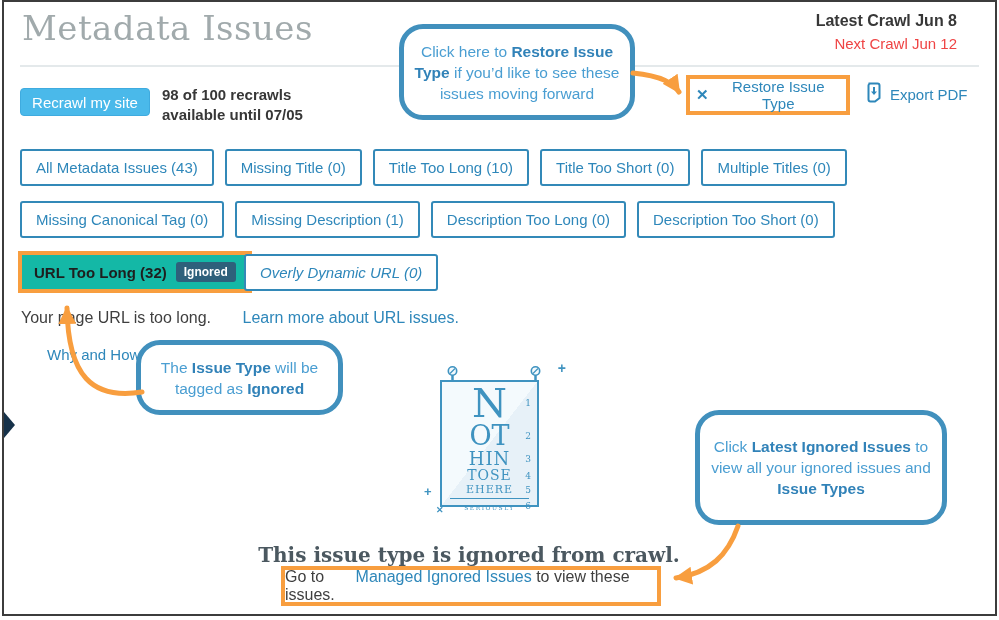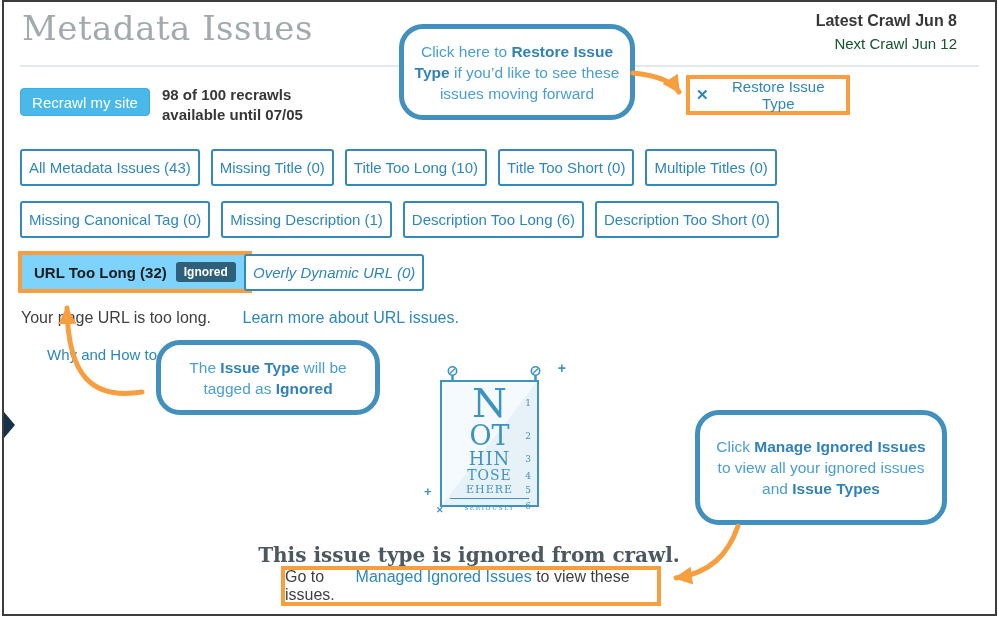--- a/index.html
+++ b/index.html
@@ -6,43 +6,43 @@
   html,body { margin:0; padding:0; background:#fff; }
   .page {
     position:relative; width:995px; height:616px; margin:0 auto;
     border:2px solid #3c3c3c; background:#fff; overflow:hidden;
     font-family:"Liberation Sans", sans-serif; color:#3f3f3f;
   }
   
   .title { position:absolute; left:18px; top:6px; font-family:"DejaVu Serif", serif;
            font-size:34px; color:#a1aaac; letter-spacing:.5px; }
   .crawl-latest { position:absolute; right:38px; top:10px; font-size:16px; color:#373737; font-weight:700; }
-  .crawl-next   { position:absolute; right:38px; top:33px; font-size:15px; color:#14532d; }
+  .crawl-next   { position:absolute; right:38px; top:33px; font-size:15px; color:#ef4444; }
   .divider { position:absolute; left:16px; right:16px; top:63px; height:0; border-top:2px solid #e4e9eb; }
   
   .recrawl { position:absolute; left:16px; top:86px; width:130px; height:28px;
              background:#4ab9ea; border:1px solid #3fabdf; border-radius:4px;
              color:#fff; font-size:15px; font-family:inherit; cursor:pointer; }
   .recrawl-info { position:absolute; left:158px; top:83px; font-size:15px; font-weight:700;
                   color:#373737; line-height:20px; }
   .hl-box { border:4px solid #f89e3f; background:#fff; }
   .restore-box { position:absolute; left:682px; top:73px; width:164px; height:40px;
                  display:flex; align-items:center; justify-content:center; }
   .restore-btn { display:flex; align-items:center; gap:8px; background:none; border:none;
                  color:#2e87ba; font-size:15px; font-family:inherit; cursor:pointer; }
   .x-icon { font-size:15px; font-weight:700; color:#2e87ba; }
   .export { position:absolute; left:856px; top:79px; display:flex; align-items:center; gap:7px;
             background:none; border:none; color:#2e87ba; font-size:15px; font-family:inherit; cursor:pointer; }
   
   .frow { position:absolute; left:16px; display:flex; gap:11px; }
   .frow1 { top:147px; } .frow2 { top:199px; }
-  .fbtn { height:37px; padding:0 7px; background:#fff; border:2px solid #3389b8; border-radius:3px;
+  .fbtn { height:37px; padding:0 14px; background:#fff; border:2px solid #3389b8; border-radius:3px;
           color:#2e87ba; font-size:15px; font-family:inherit; display:flex; align-items:center; cursor:pointer; }
   .url-wrap { position:absolute; left:14px; top:249px; height:42px; padding:0 12px;
-              display:flex; align-items:center; gap:9px; background:#7dd3fc; }
+              display:flex; align-items:center; gap:9px; background:#14b8a6; }
   .url-label { font-size:15px; font-weight:700; color:#1e1e1e; }
   .badge { background:#2e607b; color:#fff; font-size:12px; font-weight:700;
            padding:3px 8px; border-radius:3px; }
   .overly { position:absolute; left:240px; top:252px;font-style:italic; }
   
   .desc { position:absolute; left:17px; top:307px; font-size:16px; color:#3f3f3f; }
   .link { color:#2e87ba; cursor:pointer; text-decoration:none;padding-left:27px; }
   .why { position:absolute; left:16px; top:344px; font-size:15px; }
   .side-arrow { position:absolute; left:0; top:410px; width:0; height:0;
                 border-top:13px solid transparent; border-bottom:13px solid transparent;
@@ -98,32 +98,42 @@
     <div>available until 07/05</div>
   </div>
 
   <div class="hl-box restore-box">
     <button class="restore-btn">
       <span class="x-icon">✕</span>
       <span>Restore Issue Type</span>
     </button>
   </div>
 
+  <button class="export">
+    <span>
+      <svg width="17" height="21" viewBox="0 0 17 21">
+        <path d="M2.5 1.5 h9 a2 2 0 0 1 2 2 v12.5 l-4.5 3.5 h-4.5 a2 2 0 0 1 -2 -2 v-14 a2 2 0 0 1 2 -2 z" fill="none" stroke="#2e87ba" stroke-width="2"></path>
+        <line x1="8" y1="5" x2="8" y2="11" stroke="#2e87ba" stroke-width="2"></line>
+        <path d="M5 9.5 L8 13 L11 9.5 z" fill="#2e87ba"></path>
+      </svg>
+    </span>
+    <span>Export PDF</span>
+  </button>
 
   <div class="frow frow1">
     <button class="fbtn">All Metadata Issues (43)</button>
     <button class="fbtn">Missing Title (0)</button>
     <button class="fbtn">Title Too Long (10)</button>
     <button class="fbtn">Title Too Short (0)</button>
     <button class="fbtn">Multiple Titles (0)</button>
   </div>
   <div class="frow frow2">
     <button class="fbtn">Missing Canonical Tag (0)</button>
     <button class="fbtn">Missing Description (1)</button>
-    <button class="fbtn">Description Too Long (6)</button>
+    <button class="fbtn">Description Too Long (0)</button>
     <button class="fbtn">Description Too Short (0)</button>
   </div>
 
   <div class="hl-box url-wrap">
     <span class="url-label">URL Too Long (32)</span>
     <span class="badge">Ignored</span>
   </div>
   <button class="fbtn overly">Overly Dynamic URL (0)</button>
 
   <div class="desc">
@@ -131,25 +141,25 @@
   </div>
   <div class="why">
     <span class="link">Why and How to F</span>
   </div>
 
   <div class="side-arrow"></div>
 
   <div class="co" style="left:395px; top:22px; width:236px; height:96px;">
     <span><span>Click here to </span><b>Restore Issue Type</b><span> if you’d like to see these issues moving forward</span></span>
   </div>
-  <div class="co" style="left:132px; top:338px; width:224px; height:75px;margin-left:20px;">
+  <div class="co" style="left:132px; top:338px; width:207px; height:75px;">
     <span><span>The </span><b>Issue Type</b><span> will be tagged as </span><b>Ignored</b></span>
   </div>
   <div class="co" style="left:691px; top:408px; width:252px; height:115px;">
-    <span><span>Click </span><b>Manage Ignored Issues</b><span> to view all your ignored issues and </span><b>Issue Types</b></span>
+    <span><span>Click </span><b>Latest Ignored Issues</b><span> to view all your ignored issues and </span><b>Issue Types</b></span>
   </div>
 
   <div class="chart-zone">
     <span class="pin pin-l">
       <svg width="13" height="17" viewBox="0 0 13 17">
         <line x1="6.5" y1="9" x2="6.5" y2="15" stroke="#3f93c0" stroke-width="2.5"></line>
         <circle cx="6.5" cy="5" r="4.2" fill="#f4fafd" stroke="#3f93c0" stroke-width="1.6"></circle>
         <line x1="4" y1="7.5" x2="9" y2="2.5" stroke="#3f93c0" stroke-width="1.2"></line>
       </svg>
     </span>

